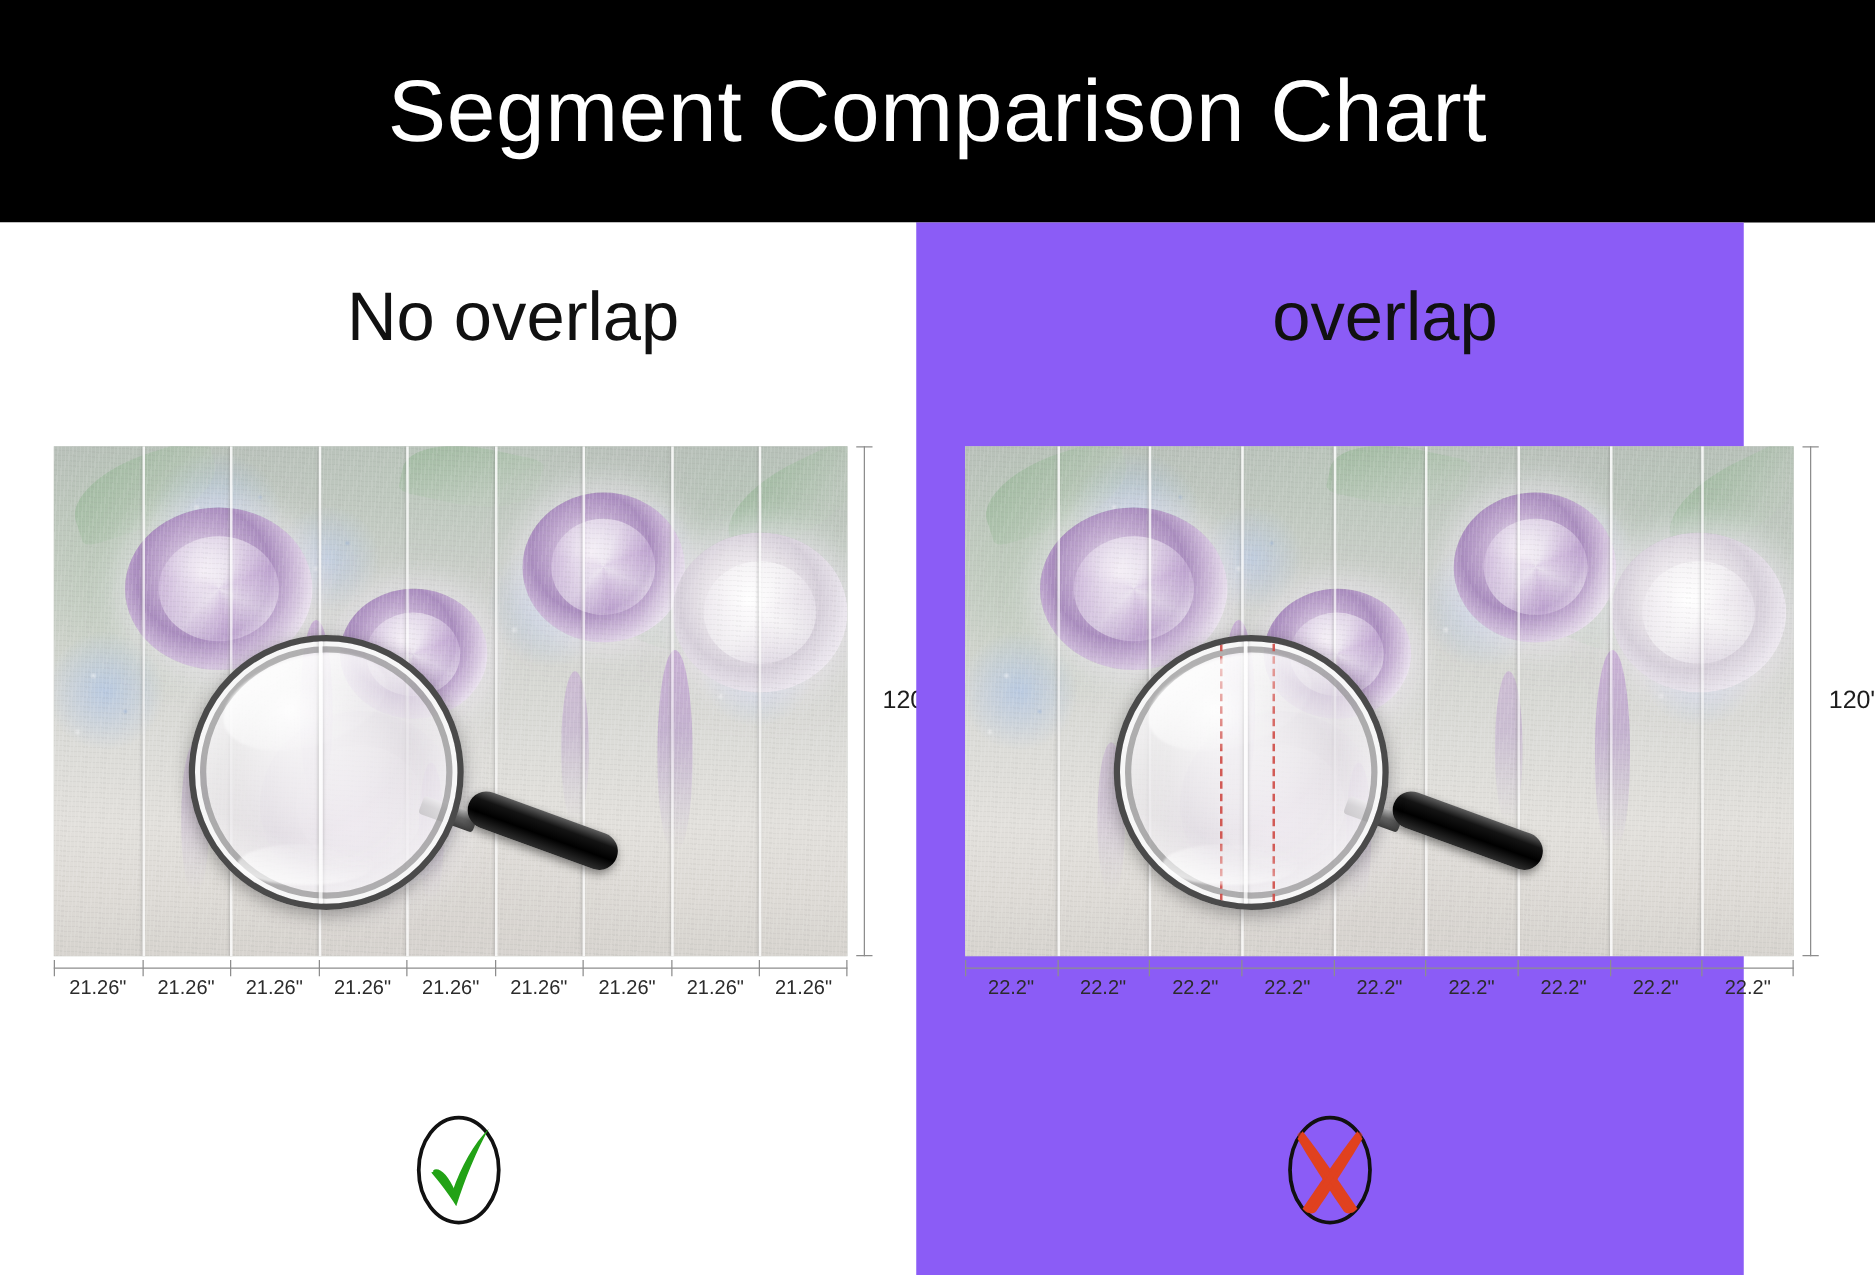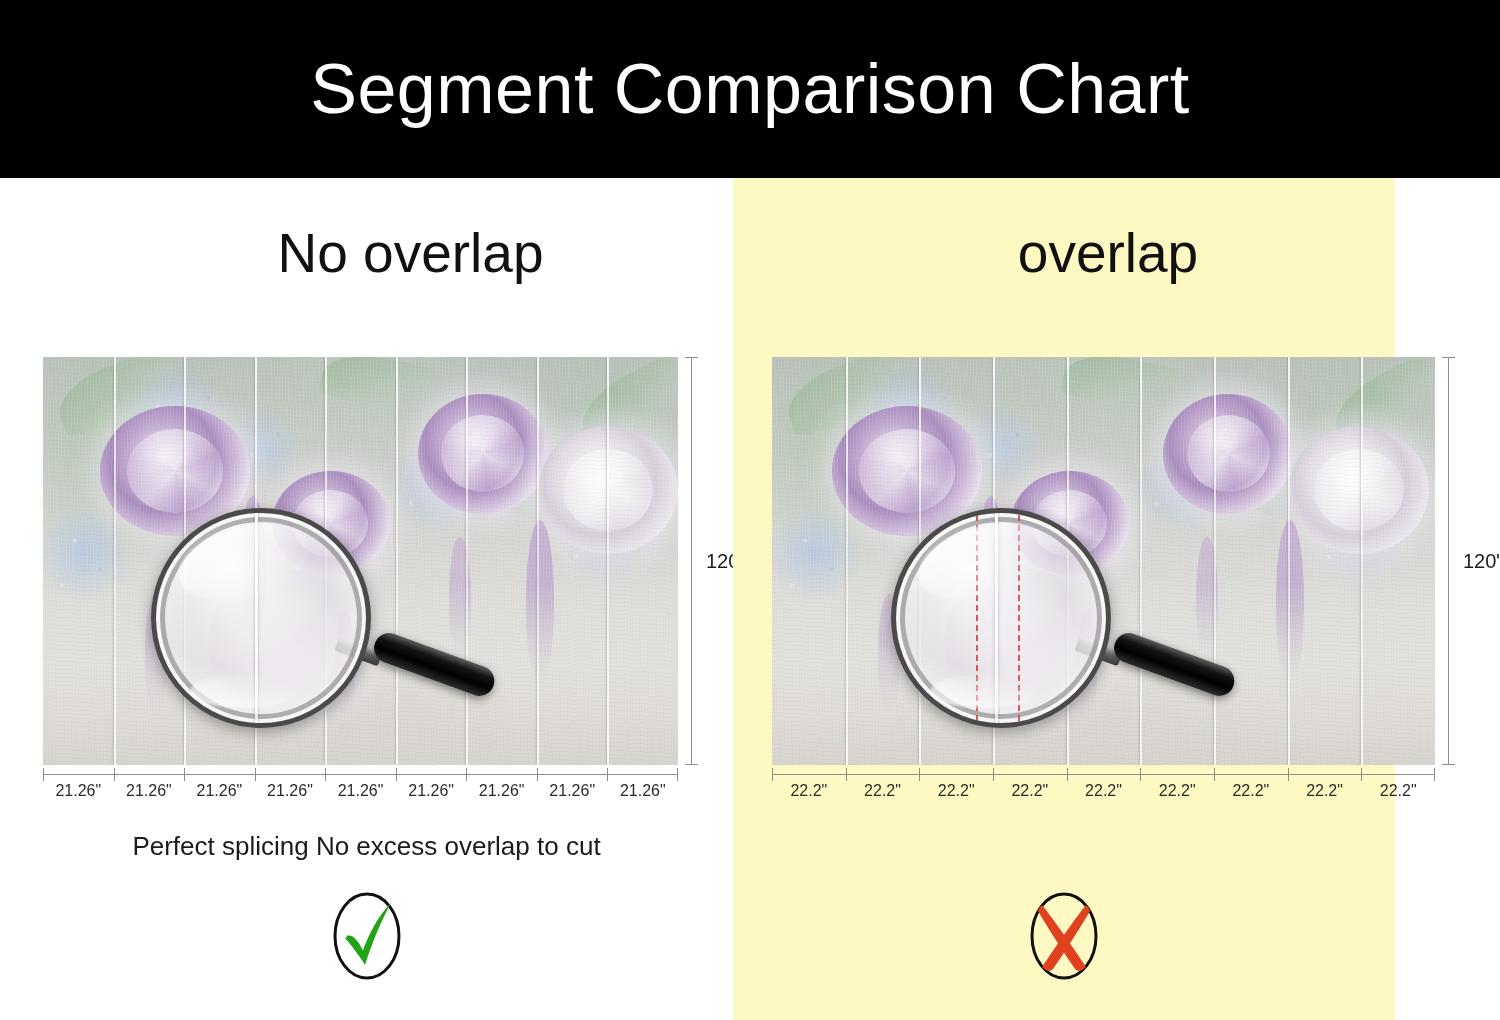--- a/index.html
+++ b/index.html
@@ -27,21 +27,21 @@
   }
 
   
   .panels{
     position:absolute;left:0;top:178px;width:1500px;height:842px;
   }
   .panel{
     position:absolute;top:0;height:842px;
   }
   .panel-left{left:0;width:733px;background:#ffffff;}
-  .panel-right{left:733px;width:662px;background:#fef9c3;}
+  .panel-right{left:733px;width:662px;background:#8b5cf6;}
 
   .panel-head{
     position:absolute;left:0;top:0;width:100%;
     text-align:center;
     color:#111111;
     font-size:55px;
     font-weight:400;
     line-height:1;
     margin-left:44px;
   }
@@ -339,21 +339,20 @@
             <span>21.26"</span>
             <span>21.26"</span>
             <span>21.26"</span>
             <span>21.26"</span>
             <span>21.26"</span>
             <span>21.26"</span>
           </div>
         </div>
       </div>
 
-      <div class="caption" style="top:655px;">Perfect splicing No excess overlap to cut</div>
 
       <div class="verdict" style="top:705px;">
         <svg viewBox="0 0 104 104">
           <ellipse cx="52" cy="53" rx="32" ry="42" fill="none" stroke="#111111" stroke-width="3"></ellipse>
           <path d="M30 55 C36 52 41 58 47 70 C54 50 64 32 76 20 C66 38 57 60 50 82 C44 72 36 62 30 55 Z" fill="#22a216"></path>
           <path d="M33 54 C38 53 43 60 48 71" fill="none" stroke="#22a216" stroke-width="3" stroke-linecap="round"></path>
         </svg>
       </div>
     </div>
 

